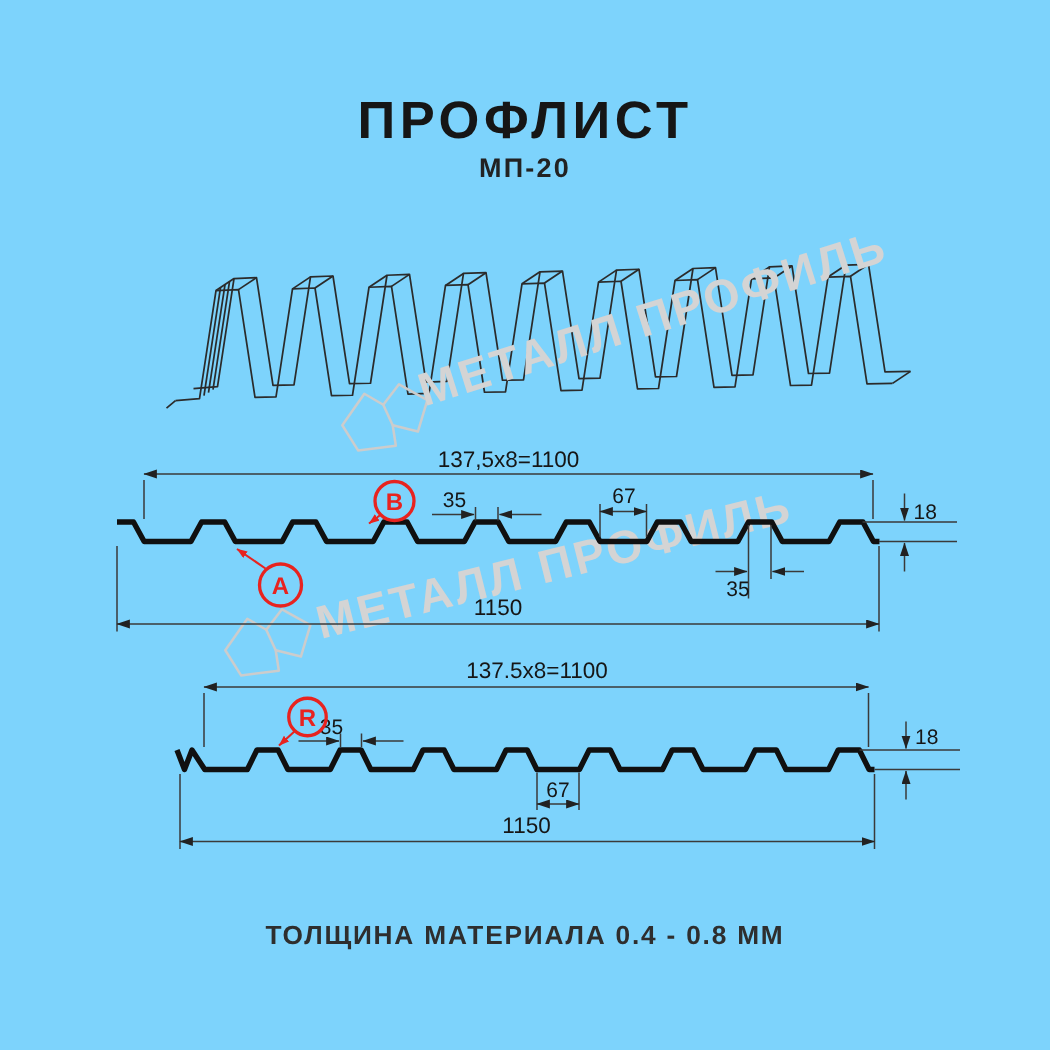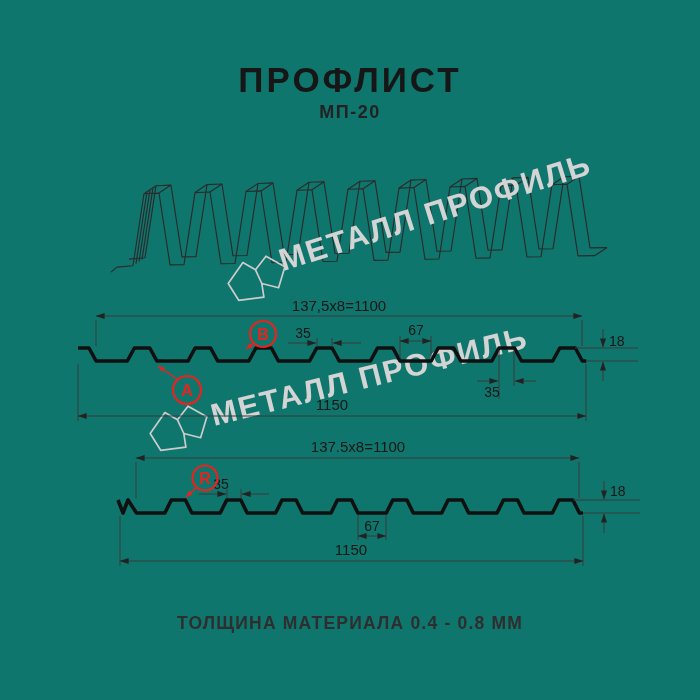--- a/index.html
+++ b/index.html
@@ -1,16 +1,16 @@
 <!DOCTYPE html>
 <html><head>
 <meta charset="utf-8">
 <style>
   html,body{margin:0;padding:0;background:#fff;}
-  .page{position:relative;width:700px;height:700px;background:#0f766e;overflow:hidden;
+  .page{position:relative;width:700px;height:700px;background:#7dd3fc;overflow:hidden;
         font-family:"Liberation Sans", sans-serif;}
   svg{position:absolute;left:0;top:0;}
   .t-title{font-size:35px;font-weight:bold;letter-spacing:3px;fill:#161616;}
   .t-sub{font-size:18px;font-weight:bold;letter-spacing:1.5px;fill:#222222;}
   .t-foot{font-size:17.5px;font-weight:bold;letter-spacing:1.2px;fill:#2e2e2e;}
   .t-dim{font-size:14px;fill:#161616;}
   .t-dim-lg{font-size:15px;fill:#161616;}
   .t-red{font-size:16px;font-weight:bold;fill:#e8231f;}
   .wmtext{font-size:31px;font-weight:bold;letter-spacing:2px;fill:#d4d4d4;}
   .thin{stroke:#3a3a3a;stroke-width:1;fill:none;}

